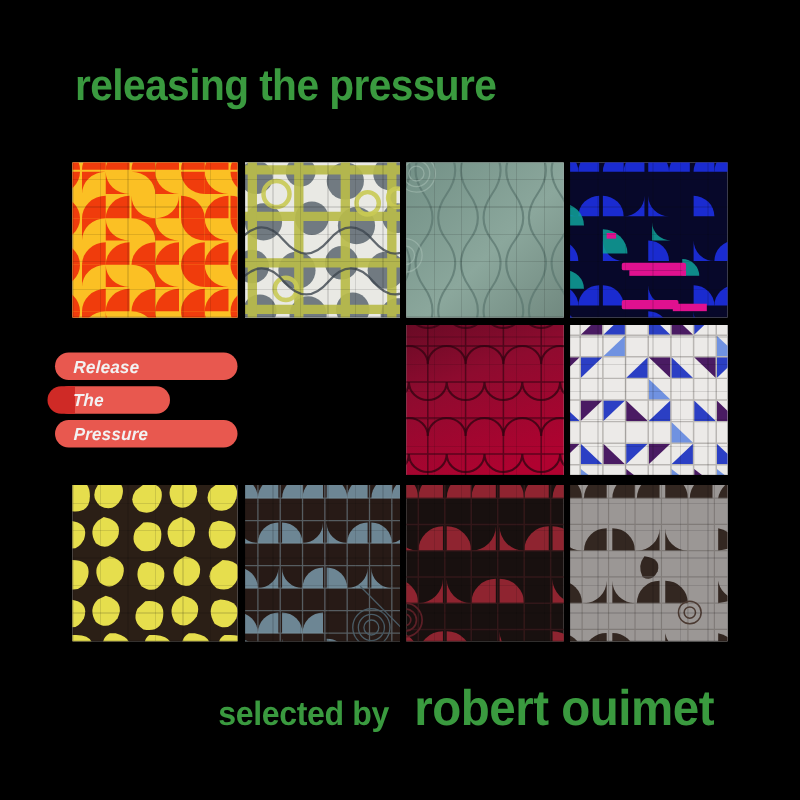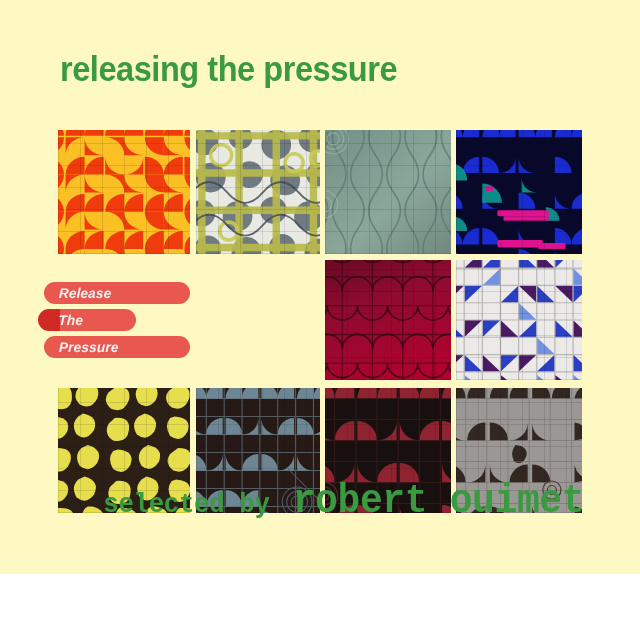--- a/index.html
+++ b/index.html
@@ -6,22 +6,22 @@
     margin: 0;
     padding: 0;
     background: #ffffff;
   }
   body {
     font-family: "Liberation Sans", sans-serif;
   }
   .album-cover {
     position: relative;
     width: 640px;
-    height: 574px;
-    background: #fef9c3;
+    height: 640px;
+    background: #000000;
     overflow: hidden;
   }
 
   
   .album-title {
     position: absolute;
     left: 60px;
     top: 49px;
     font-size: 35px;
     font-weight: bold;
@@ -29,25 +29,25 @@
     color: #3a9a3f;
     font-family: "Liberation Sans Narrow", "Liberation Sans", sans-serif;
     transform: scaleX(0.93);
     transform-origin: left center;
     white-space: nowrap;
   }
 
   
   .credit-line {
     position: absolute;
-    right: 48px;
+    right: 62px;
     bottom: 50px;
     white-space: nowrap;
     color: #3a9a3f;
-    font-family: Liberation Mono, monospace;
+    font-family: Liberation Sans, sans-serif;
     font-weight: bold;
     display: flex;
     align-items: baseline;
     gap: 11px;
   }
   .credit-selected-by {
     font-size: 27px;
     letter-spacing: -0.3px;
     transform: scaleX(0.95);
   }

